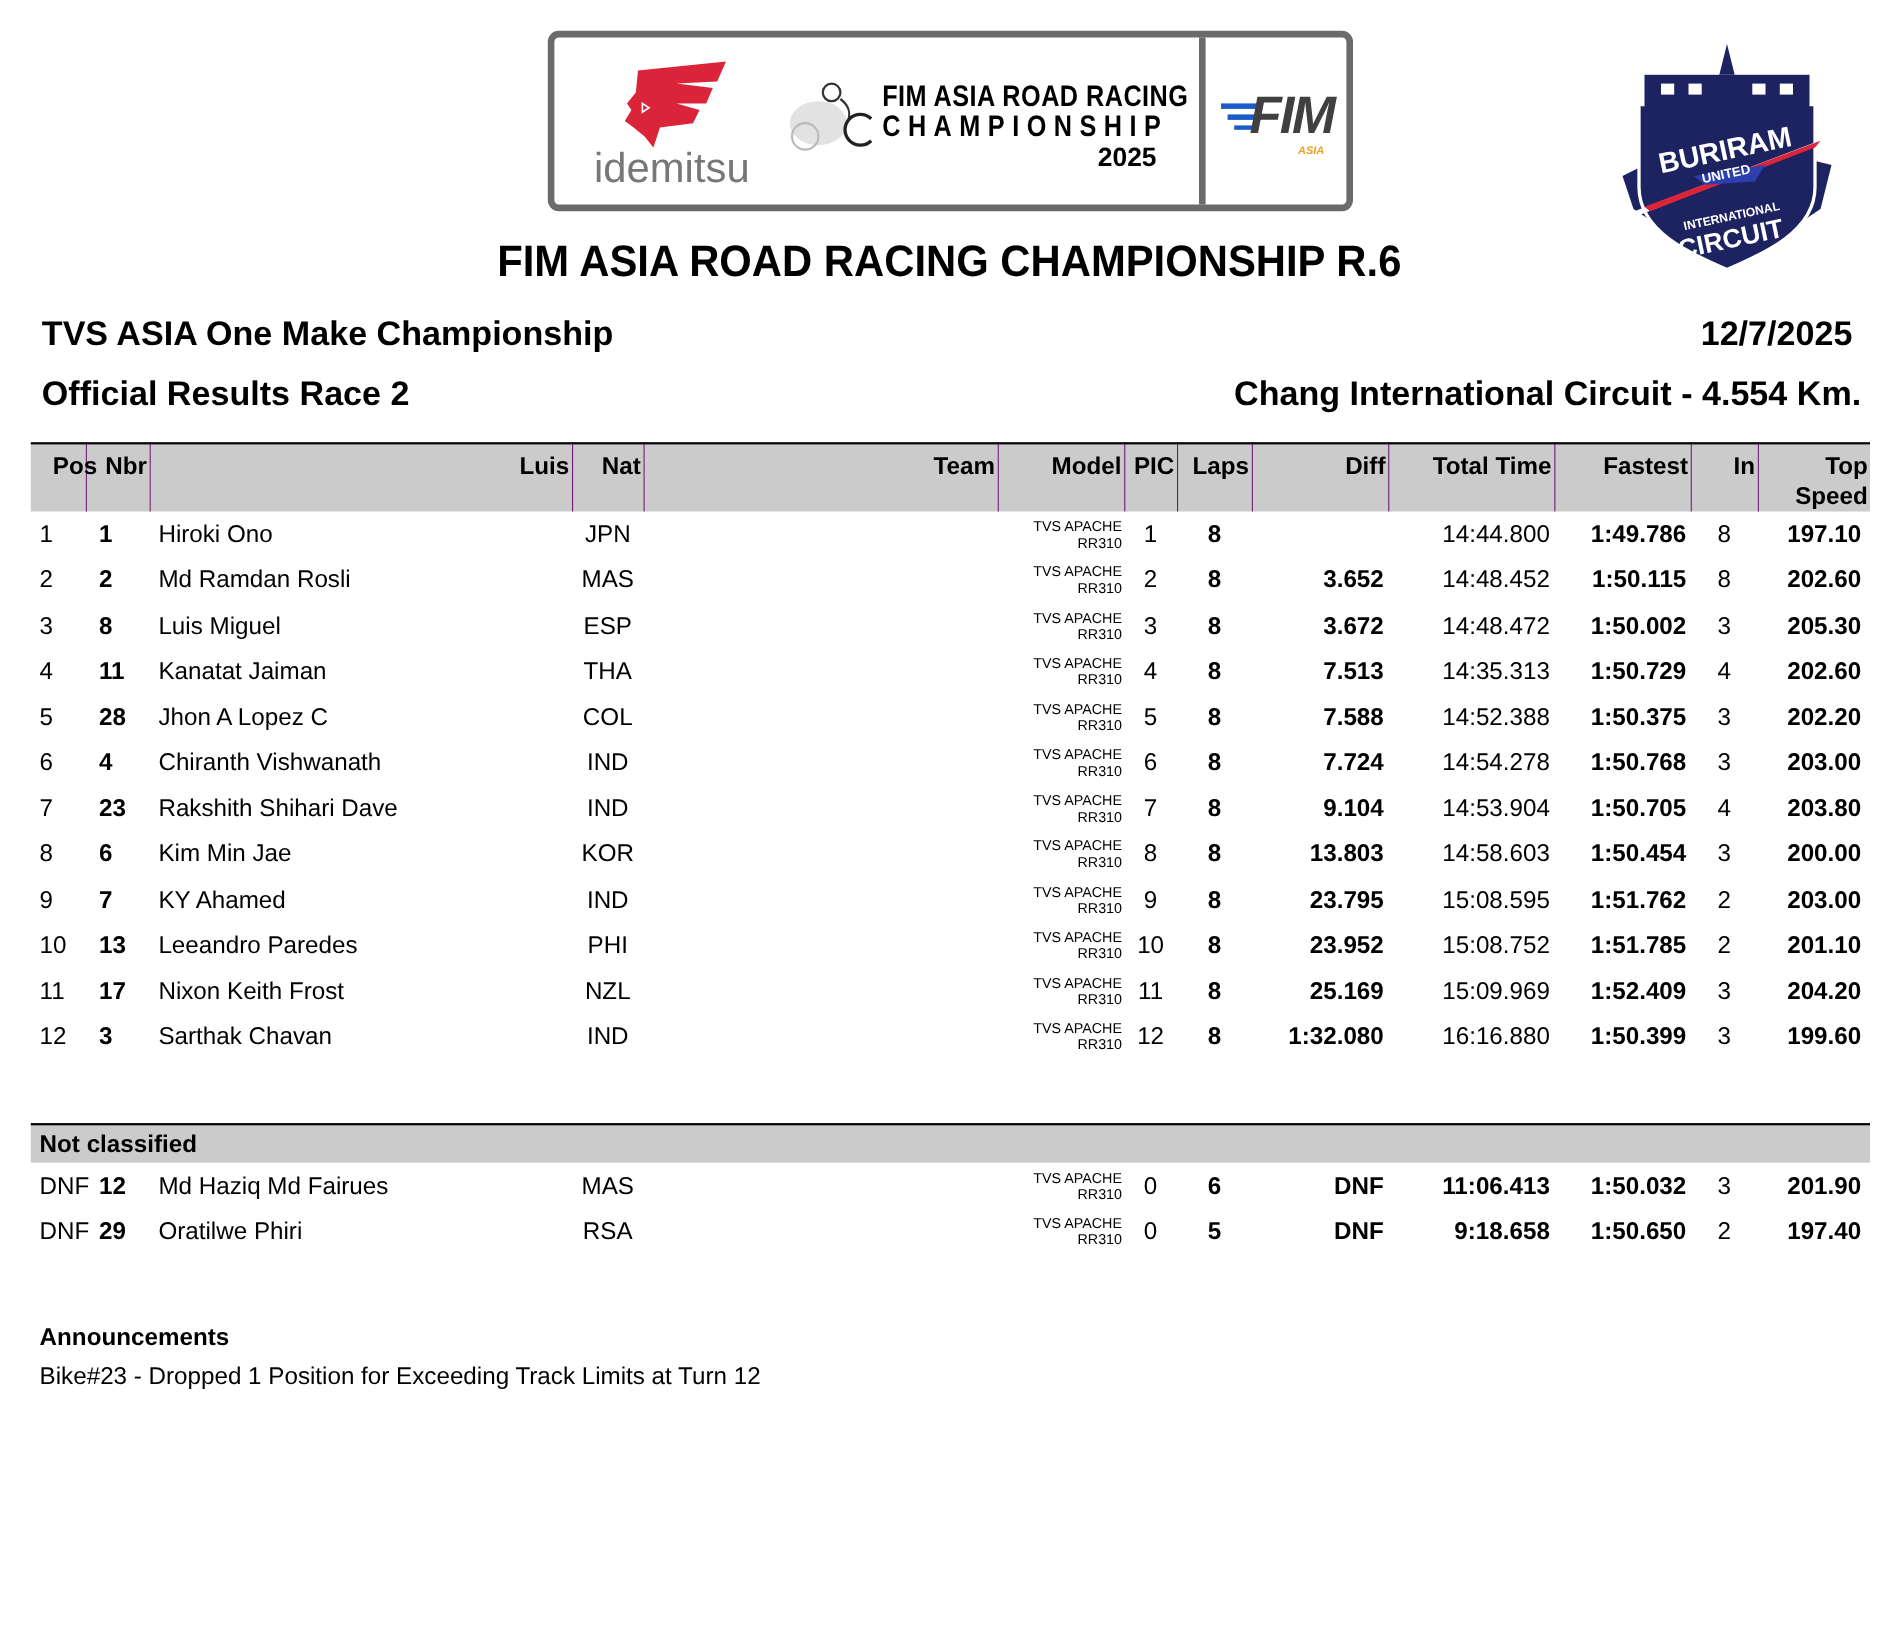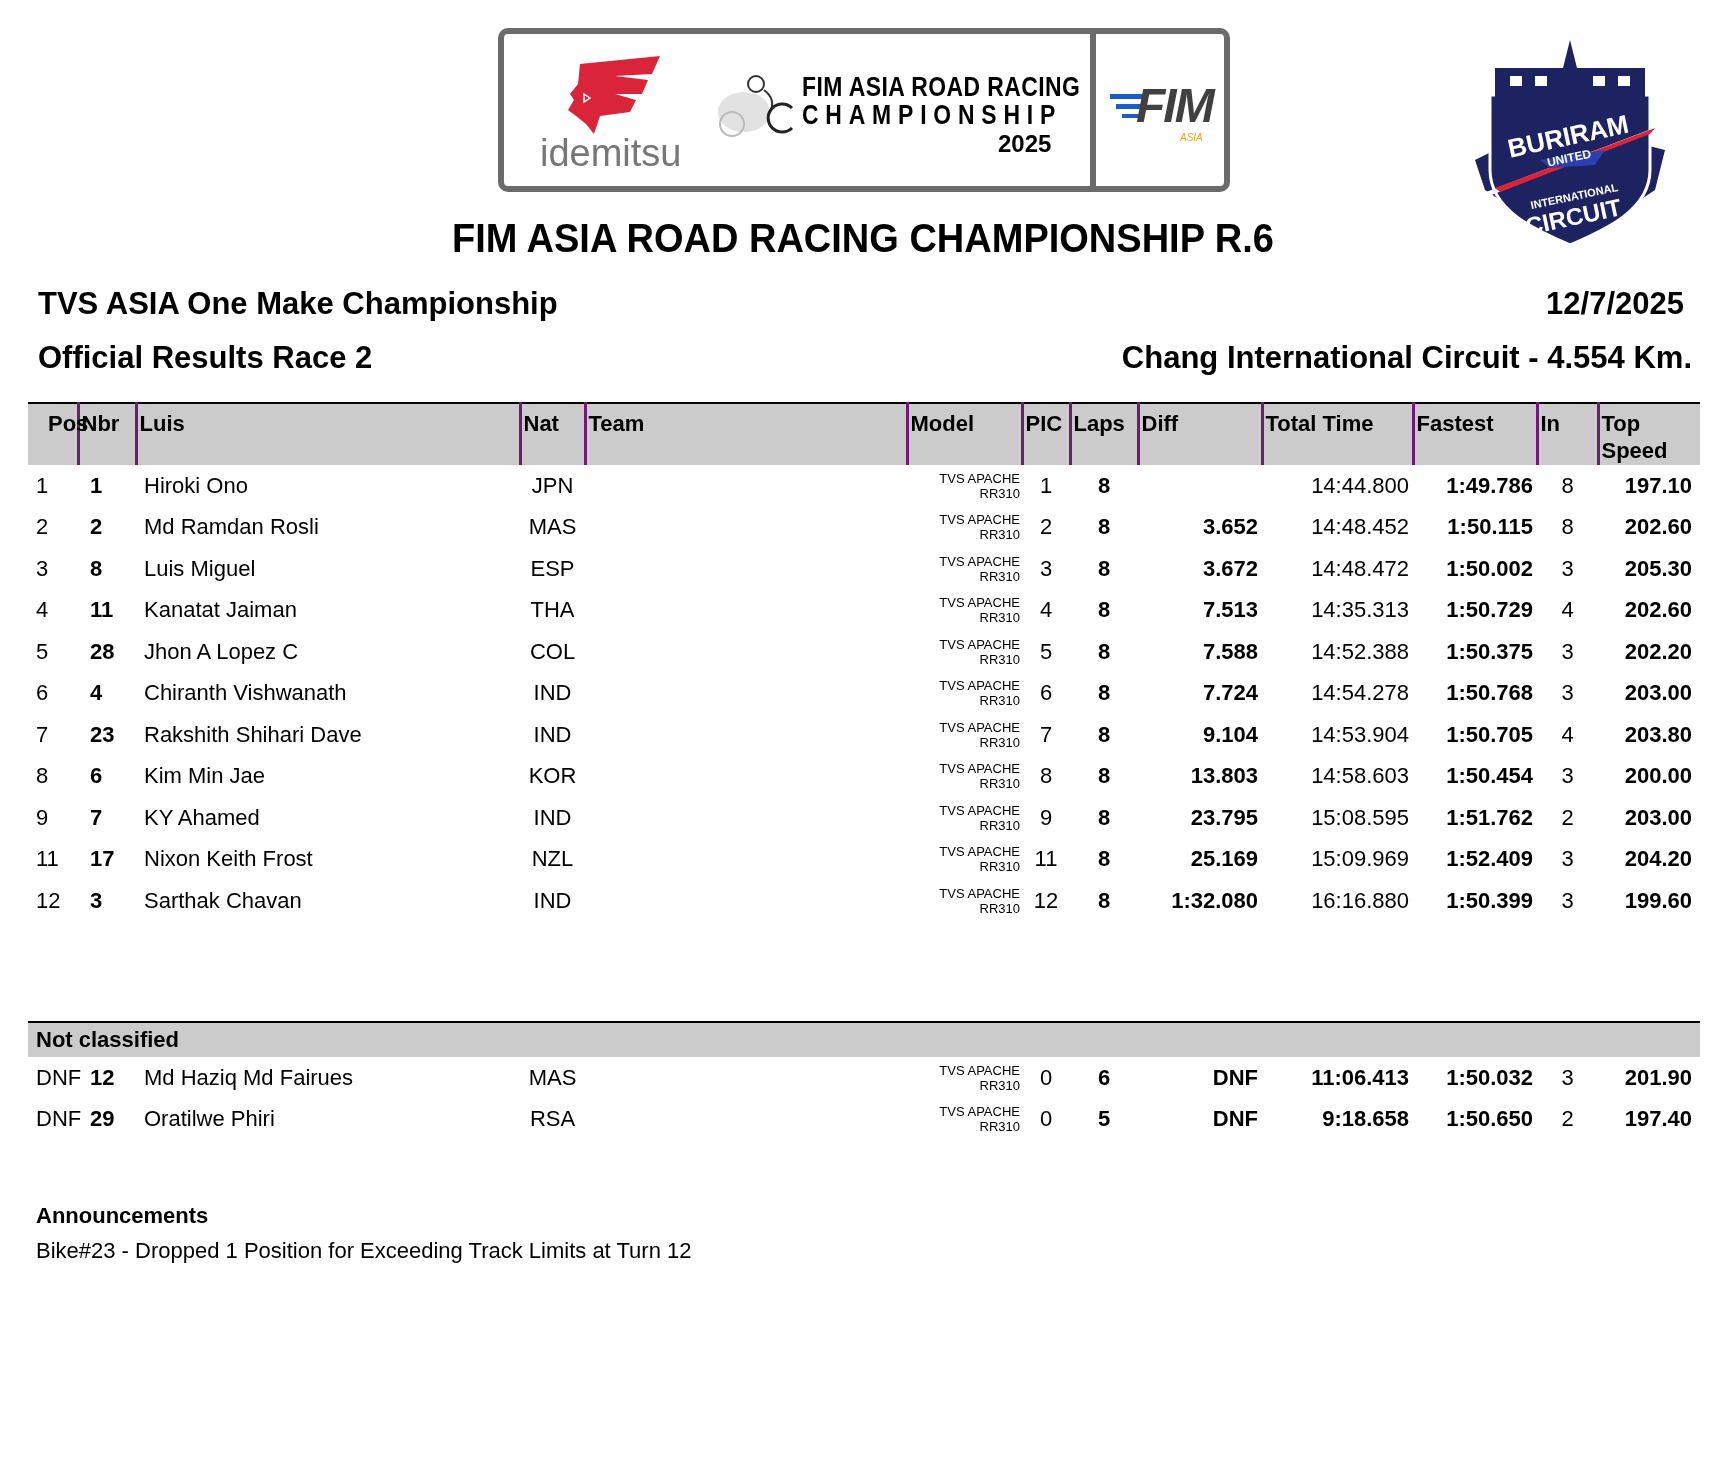--- a/index.html
+++ b/index.html
@@ -19,21 +19,21 @@
 
   .buriram { left:1455px; top:40px; }
 
   .main-title { left:0; top:216px; width:1726px; text-align:center; font-size:40px; font-weight:bold; letter-spacing:0px; transform:scaleX(0.95); }
 
   .sub-left { font-size:31px; font-weight:bold; }
   .sub-right { font-size:31px; font-weight:bold; text-align:right; }
 
   
   .results { left:28px; top:402px; width:1672px; border-collapse:collapse; table-layout:fixed; }
-  .results th { background:#cbcbcb; font-weight:bold; font-size:22px; vertical-align:top; padding:6px 2px 0 2px; height:55px; border-left:3px solid #701a75; text-align:left; line-height:27px; }
+  .results th { background:#cbcbcb; font-weight:bold; font-size:22px; vertical-align:top; padding:6px 2px 0 2px; height:55px; border-left:1px solid #701a75; text-align:right; line-height:27px; }
   .results th:first-child { border-left:none; text-align:left; padding-left:20px; }
   .results thead tr { border-top:2px solid #000; }
   .results td { font-size:22px; height:41.5px; padding:0 2px; vertical-align:middle; white-space:nowrap; }
   .c-pos { text-align:left; padding-left:8px !important; }
   .c-nbr { font-weight:bold; text-align:left; padding-left:12px !important; }
   .c-name { text-align:left; padding-left:8px !important; }
   .c-nat { text-align:center; }
   .c-model { font-size:13px !important; text-align:right; line-height:15px; }
   .c-pic { text-align:center; }
   .c-laps { text-align:center; font-weight:bold; }
@@ -75,21 +75,21 @@
 
   <div class="banner-divider"></div>
 
   <div class="fim-logo">
     <svg width="40" height="30" viewBox="0 0 40 30" style="position:absolute;left:0;top:14px;">
       <rect x="0" y="2" width="38" height="5" fill="#1a5cc8"></rect>
       <rect x="6" y="12" width="30" height="5" fill="#1a5cc8"></rect>
       <rect x="12" y="22" width="22" height="4" fill="#1a5cc8"></rect>
     </svg>
     <div style="position:absolute;left:26px;top:0;font-size:48px;font-weight:bold;font-style:italic;color:#404040;letter-spacing:-2px;">FIM</div>
-    <div style="position:absolute;left:70px;top:54px;font-size:10px;font-weight:normal;font-style:italic;color:#f0a020;">ASIA</div>
+    <div style="position:absolute;left:70px;top:54px;font-size:10px;font-weight:bold;font-style:italic;color:#f0a020;">ASIA</div>
   </div>
 </div>
 
 <svg class="abs buriram" width="230" height="210" viewBox="0 0 230 210">
   <polygon points="20,120 60,100 60,170 30,150" fill="#1d2361"></polygon>
   <polygon points="210,110 170,100 170,170 200,150" fill="#1d2361"></polygon>
   <path d="M35 55 L195 55 L195 130 C195 170 150 190 115 205 C80 190 35 170 35 130 Z" fill="#1d2361" stroke="#fff" stroke-width="3"></path>
   <rect x="40" y="28" width="150" height="30" fill="#1d2361"></rect>
   <polygon points="115,0 108,28 122,28" fill="#1d2361"></polygon>
   <rect x="55" y="36" width="12" height="10" fill="#fff"></rect>
@@ -301,20 +301,38 @@
         </td>
         <td class="c-pic">9</td>
         <td class="c-laps">8</td>
         <td class="c-diff">23.795</td>
         <td class="c-total">15:08.595</td>
         <td class="c-fast">1:51.762</td>
         <td class="c-in">2</td>
         <td class="c-top">203.00</td>
       </tr>
       <tr>
+        <td class="c-pos">10</td>
+        <td class="c-nbr">13</td>
+        <td class="c-name">Leeandro Paredes</td>
+        <td class="c-nat">PHI</td>
+        <td class="c-team"></td>
+        <td class="c-model">
+          <span>TVS APACHE</span>
+          <span>RR310</span>
+        </td>
+        <td class="c-pic">10</td>
+        <td class="c-laps">8</td>
+        <td class="c-diff">23.952</td>
+        <td class="c-total">15:08.752</td>
+        <td class="c-fast">1:51.785</td>
+        <td class="c-in">2</td>
+        <td class="c-top">201.10</td>
+      </tr>
+      <tr>
         <td class="c-pos">11</td>
         <td class="c-nbr">17</td>
         <td class="c-name">Nixon Keith Frost</td>
         <td class="c-nat">NZL</td>
         <td class="c-team"></td>
         <td class="c-model">
           <span>TVS APACHE</span>
           <span>RR310</span>
         </td>
         <td class="c-pic">11</td>

